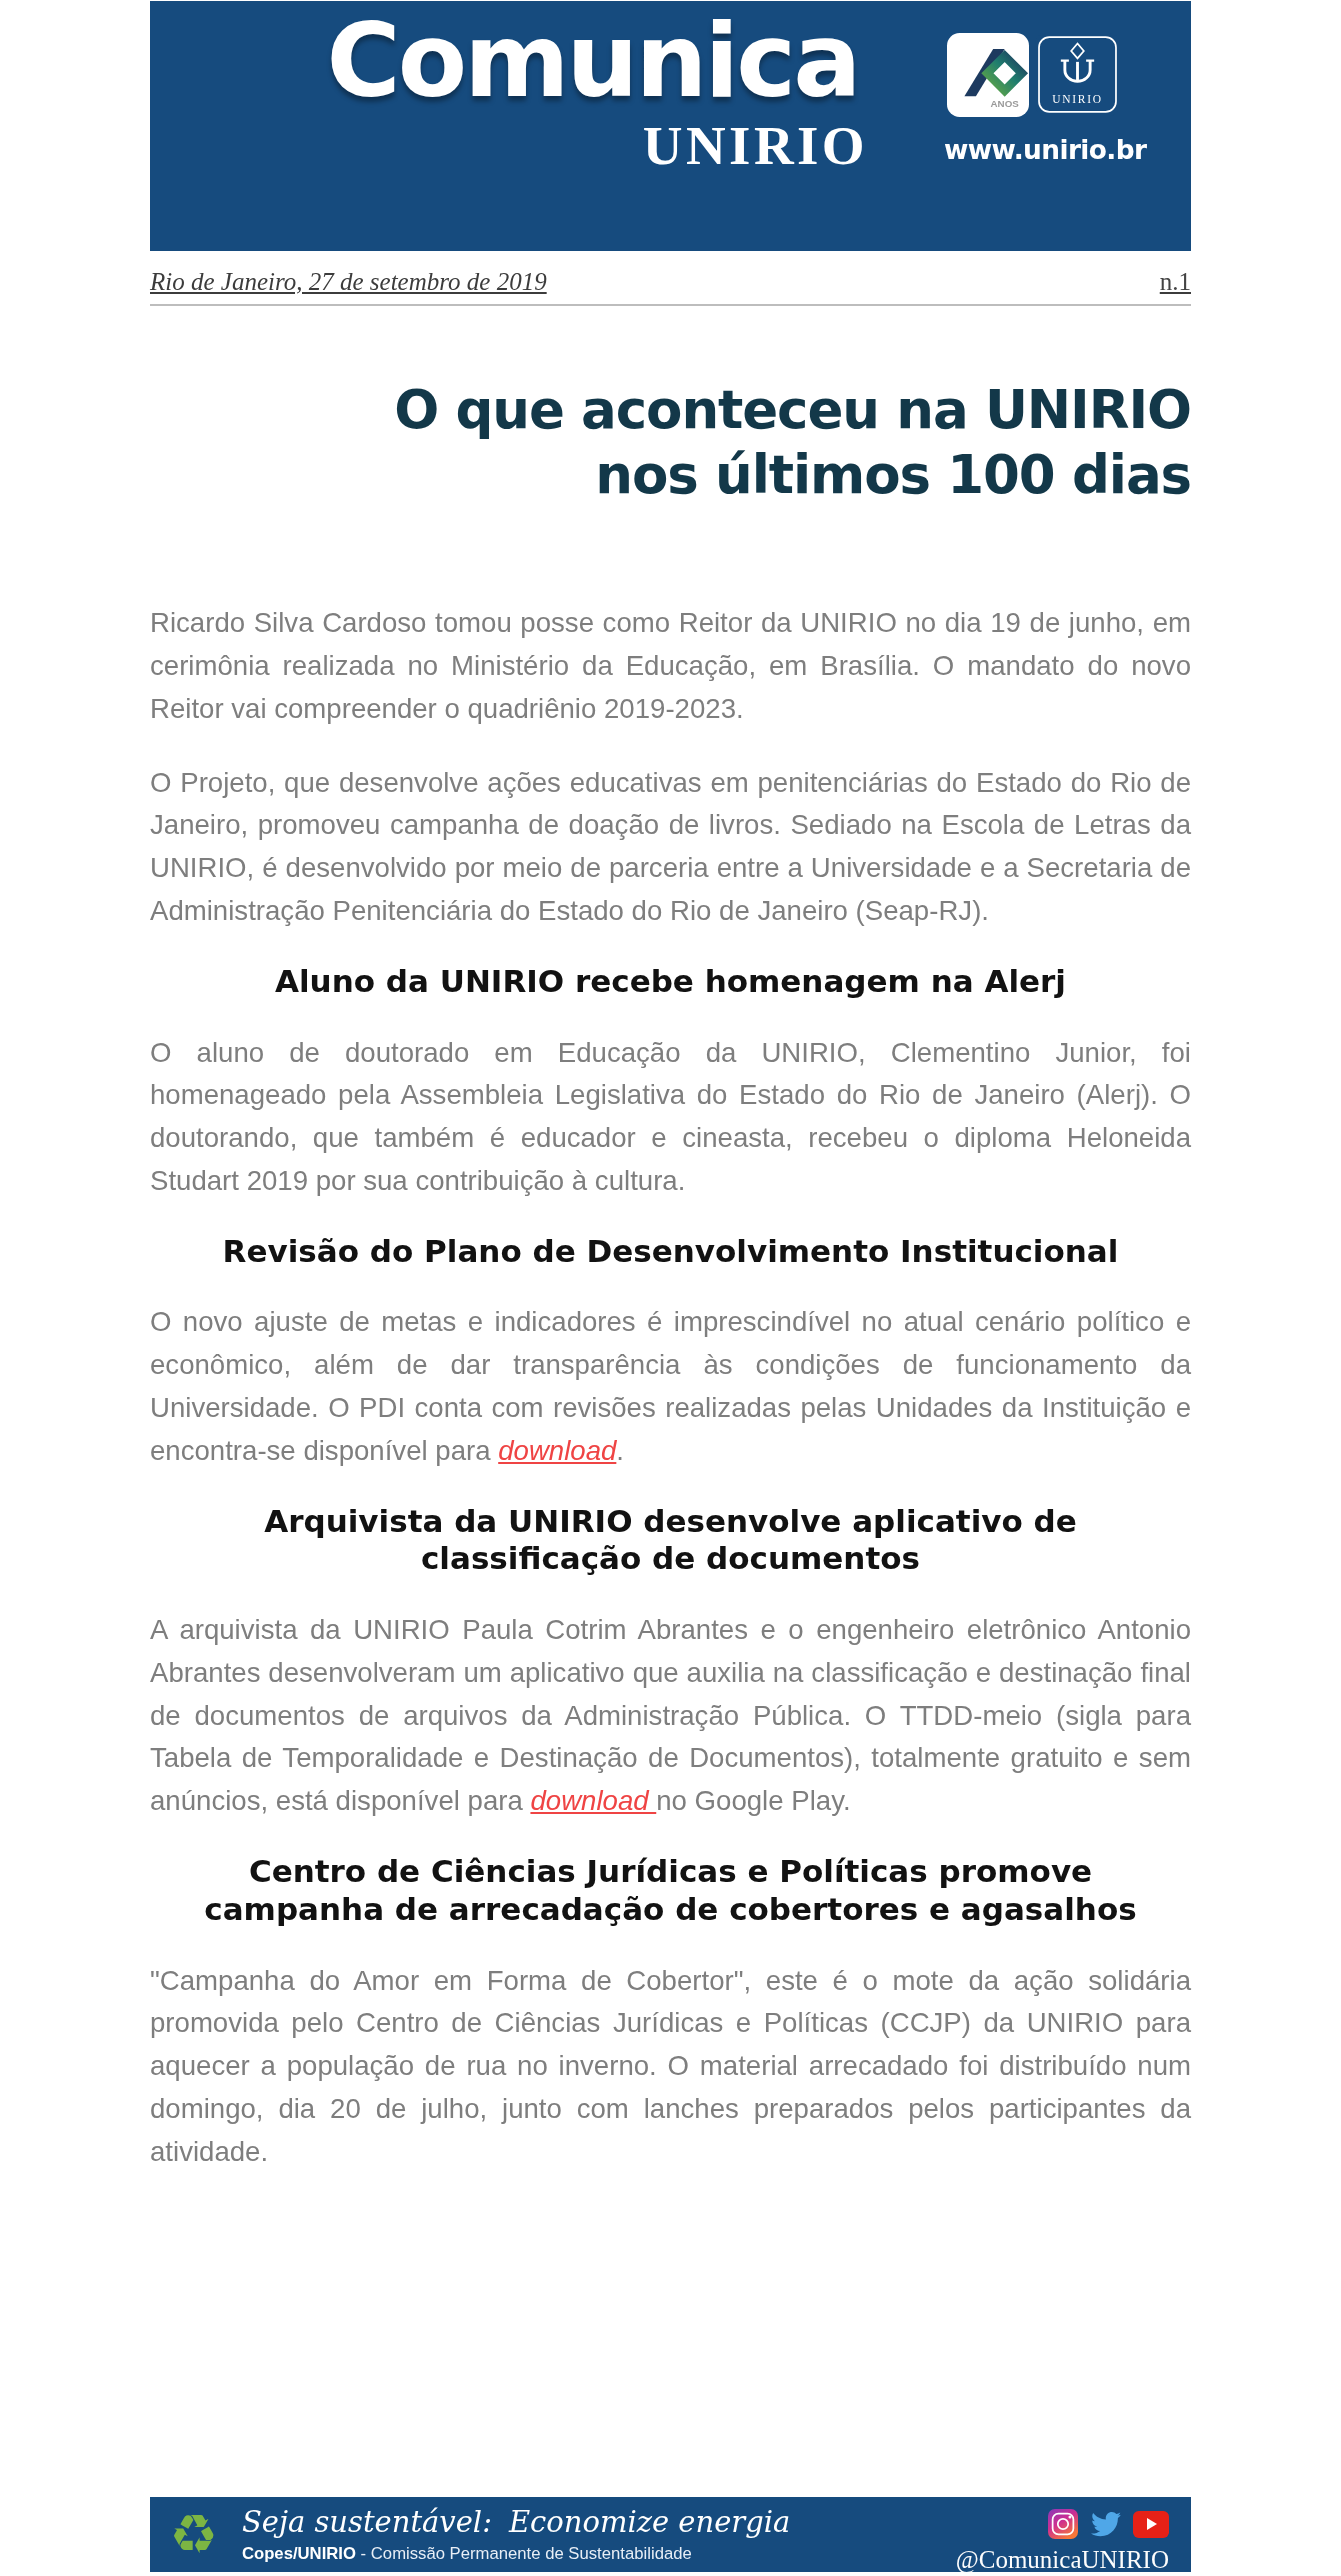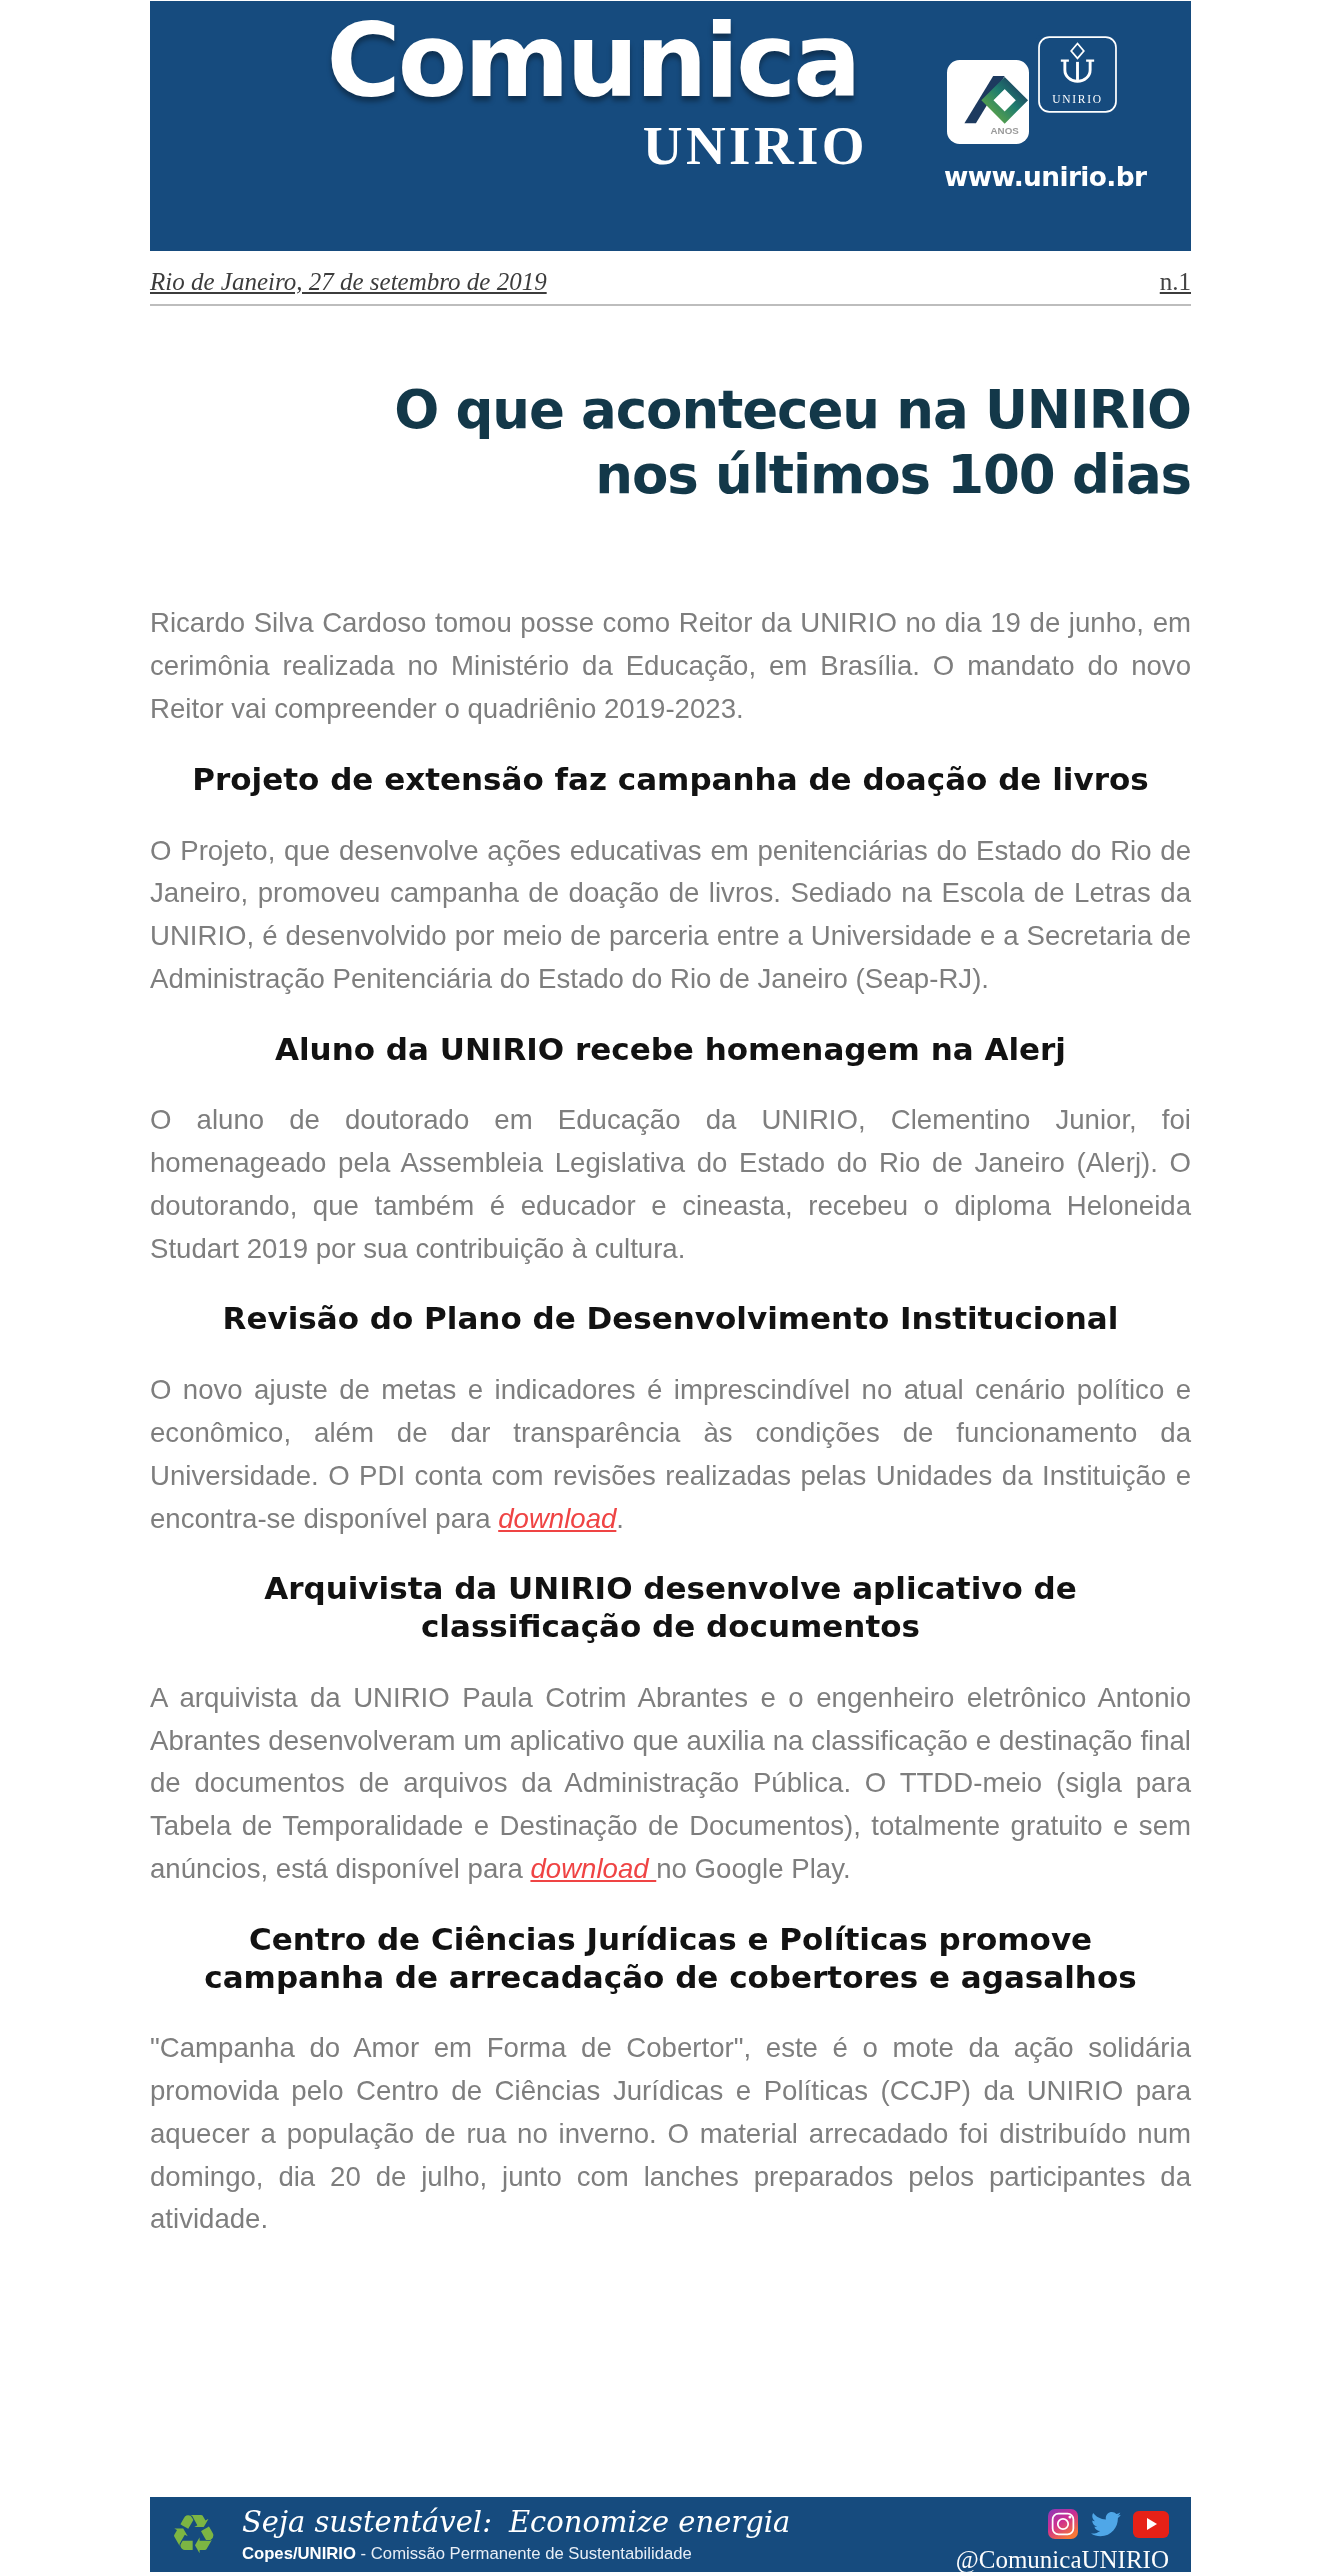--- a/index.html
+++ b/index.html
@@ -21,21 +21,21 @@
     font-family:"DejaVu Sans",sans-serif;font-weight:bold;font-size:101px;
     line-height:1.02;color:#ffffff;text-align:center;letter-spacing:-2.9px;
     text-shadow:0 4.6px 5.2px rgba(0,0,0,.35);
   }
   .brand-sub{
     font-family:"Liberation Serif",serif;font-weight:bold;font-size:55px;
     color:#ffffff;text-align:right;line-height:1;margin-top:4.6px;letter-spacing:3.4px;
   }
   .logos{position:absolute;right:68px;top:32px;width:179px;text-align:center;}
   .logo-row{display:flex;gap:6.9px;justify-content:center;}
-  .logo-box40{width:82px;height:84px;background:#ffffff;border-radius:12.6px;flex:none;margin-top:27px;}
+  .logo-box40{width:82px;height:84px;background:#ffffff;border-radius:12.6px;flex:none;}
   .logo-boxuni{width:85px;height:83px;background:#164b7e;border-radius:11.5px;flex:none;}
   .site-url{
     margin-top:17px;color:#ffffff;font-weight:bold;font-size:26.4px;
     font-family:"DejaVu Sans",sans-serif;letter-spacing:-0.6px;
   }
 
   
   .dateline{
     display:flex;justify-content:space-between;align-items:baseline;
     margin-top:17px;font-family:"Liberation Serif",serif;font-size:25px;color:#3c3c3c;flex:none;text-decoration:underline;
@@ -133,21 +133,20 @@
     <span class="date">Rio de Janeiro, 27 de setembro de 2019</span>
     <span class="issue">n.1</span>
   </div>
   <hr class="rule">
 
   <div class="main-title">O que aconteceu na UNIRIO
 nos últimos 100 dias</div>
 
   <div id="sections">
       <div class="section-body">Ricardo Silva Cardoso tomou posse como Reitor da UNIRIO no dia 19 de junho, em cerimônia realizada no Ministério da Educação, em Brasília. O mandato do novo Reitor vai compreender o quadriênio 2019-2023.</div>
-      <div class="section-headline">Projeto de extensão faz campanha de doação de livros</div>
       <div class="section-body">O Projeto, que desenvolve ações educativas em penitenciárias do Estado do Rio de Janeiro, promoveu campanha de doação de livros. Sediado na Escola de Letras da UNIRIO, é desenvolvido por meio de parceria entre a Universidade e a Secretaria de Administração Penitenciária do Estado do Rio de Janeiro (Seap-RJ).</div>
       <div class="section-headline">Aluno da UNIRIO recebe homenagem na Alerj</div>
       <div class="section-body">O aluno de doutorado em Educação da UNIRIO, Clementino Junior, foi homenageado pela Assembleia Legislativa do Estado do Rio de Janeiro (Alerj). O doutorando, que também é educador e cineasta, recebeu o diploma Heloneida Studart 2019 por sua contribuição à cultura.</div>
       <div class="section-headline">Revisão do Plano de Desenvolvimento Institucional</div>
       <div class="section-body">O novo ajuste de metas e indicadores é imprescindível no atual cenário político e econômico, além de dar transparência às condições de funcionamento da Universidade. O PDI conta com revisões realizadas pelas Unidades da Instituição e encontra-se disponível para <a class="download-link" href="#">download</a>.</div>
       <div class="section-headline">Arquivista da UNIRIO desenvolve aplicativo de
 classificação de documentos</div>
       <div class="section-body">A arquivista da UNIRIO Paula Cotrim Abrantes e o engenheiro eletrônico Antonio Abrantes desenvolveram um aplicativo que auxilia na classificação e destinação final de documentos de arquivos da Administração Pública. O TTDD-meio (sigla para Tabela de Temporalidade e Destinação de Documentos), totalmente gratuito e sem anúncios, está disponível para <a class="download-link" href="#">download </a>no Google Play.</div>
       <div class="section-headline">Centro de Ciências Jurídicas e Políticas promove
 campanha de arrecadação de cobertores e agasalhos</div>

